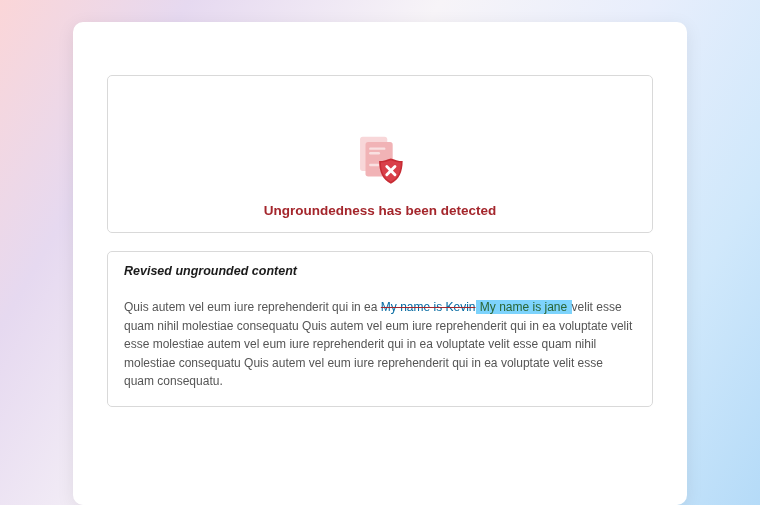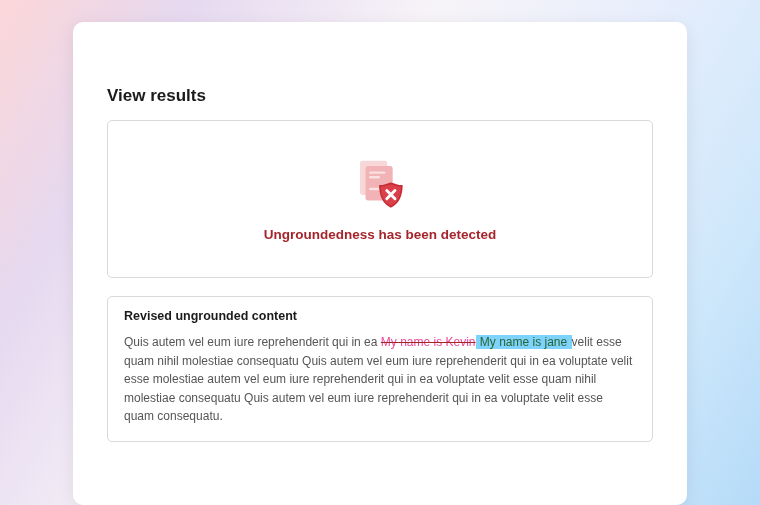--- a/index.html
+++ b/index.html
@@ -32,64 +32,65 @@
       border: 1px solid #d9d9d9;
       border-radius: 5px;
       background: #fff;
       padding: 14px 16px 14px 16px;
     }
     .detection-panel {
       height: 158px;
       display: flex;
       flex-direction: column;
       align-items: center;
-      justify-content: center;
+      justify-content: flex-end;
       gap: 12px;
       margin-bottom: 18px;
+      margin-top: 27px;
     }
     .detection-icon {
       width: 58px;
       height: 58px;
       display: block;
     }
     .detection-message {
       font-size: 13.5px;
       font-weight: 600;
       color: #a4262c;
     }
     .revised-panel {
       padding: 12px 16px 15px 16px;
     }
     .revised-title {
       font-size: 12.5px;
       font-weight: 600;
       color: #1b1b1b;
-      margin-bottom: 10px;
+      margin-bottom: 20px;
+      font-style: italic;
     }
     .revised-body {
       font-size: 12px;
       line-height: 1.55;
       color: #555;
     }
     .struck {
       text-decoration: line-through;
       text-decoration-color: #a4262c;
-      color: #ec4899;
+      color: #0369a1;
     }
     .hl {
       background: #7dd3fc;
       color: #2a6534;
       padding: 0 1px;
     }
   </style>
 </head>
 <body>
 
 <div class="card">
-  <h2 class="page-title">View results</h2>
 
   <div class="panel detection-panel">
     <svg class="detection-icon" viewBox="0 0 64 64">
 
       <rect x="10" y="4" width="30" height="38" rx="3" fill="#f8d7d9"></rect>
 
       <rect x="16" y="10" width="30" height="38" rx="3" fill="#f1b3b6"></rect>
 
       <rect x="20" y="16" width="18" height="2.6" rx="1.3" fill="#f9e0e1"></rect>
       <rect x="20" y="21" width="12" height="2.6" rx="1.3" fill="#f9e0e1"></rect>

